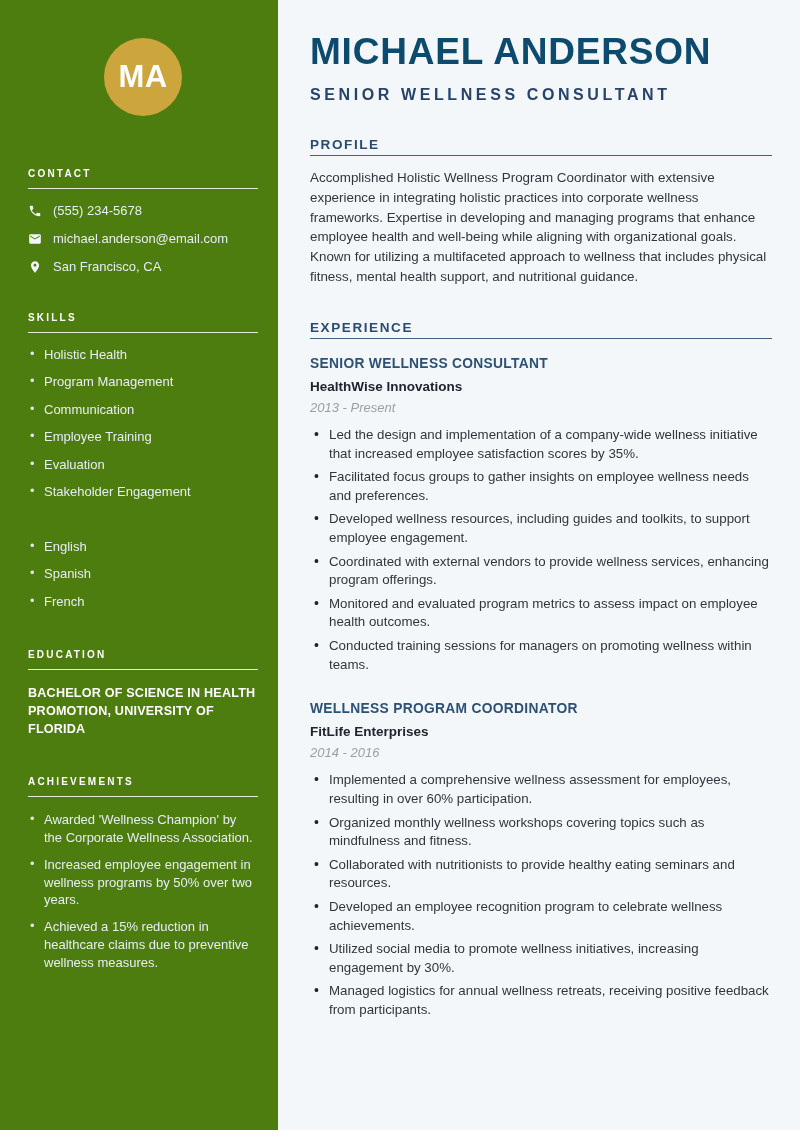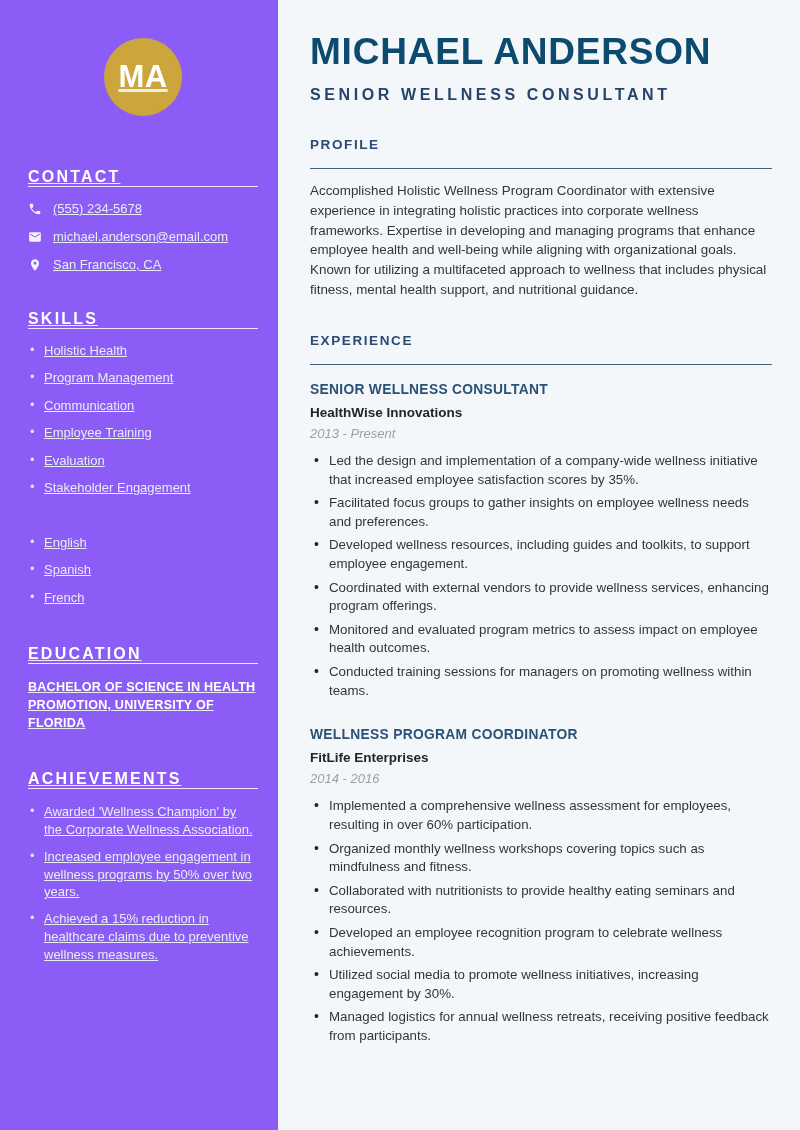--- a/index.html
+++ b/index.html
@@ -13,43 +13,43 @@
     height: 1130px;
     display: flex;
     overflow: hidden;
     background: #f4f7f9;
   }
 
   
   .sidebar {
     width: 278px;
     flex: 0 0 278px;
-    background: #8b5cf6;
+    background: #4d7c0f;
     color: #e8edf4;
     padding: 38px 20px 30px 28px;
-    text-decoration: underline;
   }
   .avatar {
     width: 78px; height: 78px;
     border-radius: 50%;
     background: #cca63c;
     color: #ffffff;
     font-size: 31px;
     font-weight: 700;
     letter-spacing: 0.5px;
     display: flex; align-items: center; justify-content: center;
     margin: 0 auto 0 auto;
   }
   .side-section { margin-top: 38px; }
   .side-section.first { margin-top: 52px; }
   .side-heading {
     color: #ffffff;
-    font-size: 16px;
+    font-size: 10px;
     font-weight: 700;
     letter-spacing: 2.2px;
+    padding-bottom: 9px;
     border-bottom: 1px solid rgba(255,255,255,0.85);
     margin-bottom: 14px;
   }
   .contact-row {
     display: flex;
     align-items: center;
     gap: 11px;
     margin-bottom: 13px;
     font-size: 13px;
   }
@@ -97,21 +97,21 @@
     font-size: 16px;
     font-weight: 600;
     letter-spacing: 3.6px;
   }
   .main-section { margin-top: 33px; }
   .main-heading {
     color: #2a4a73;
     font-size: 13.5px;
     font-weight: 700;
     letter-spacing: 1.6px;
-    padding-bottom: 16px;
+    padding-bottom: 3px;
     border-bottom: 1px solid #43607f;
   }
   .profile-text {
     margin-top: 12px;
     font-size: 13.4px;
     line-height: 1.48;
     color: #32353d;
   }
   .job { margin-top: 17px; }
   .job + .job { margin-top: 27px; }

